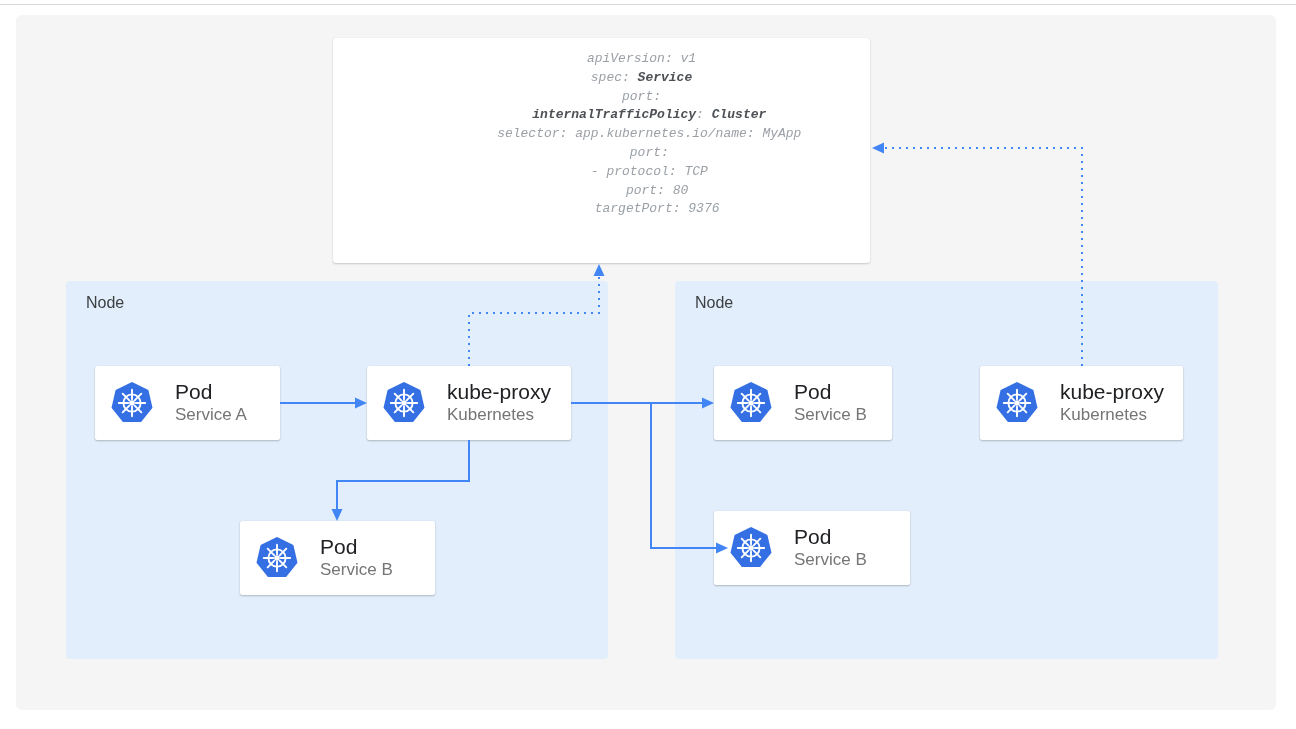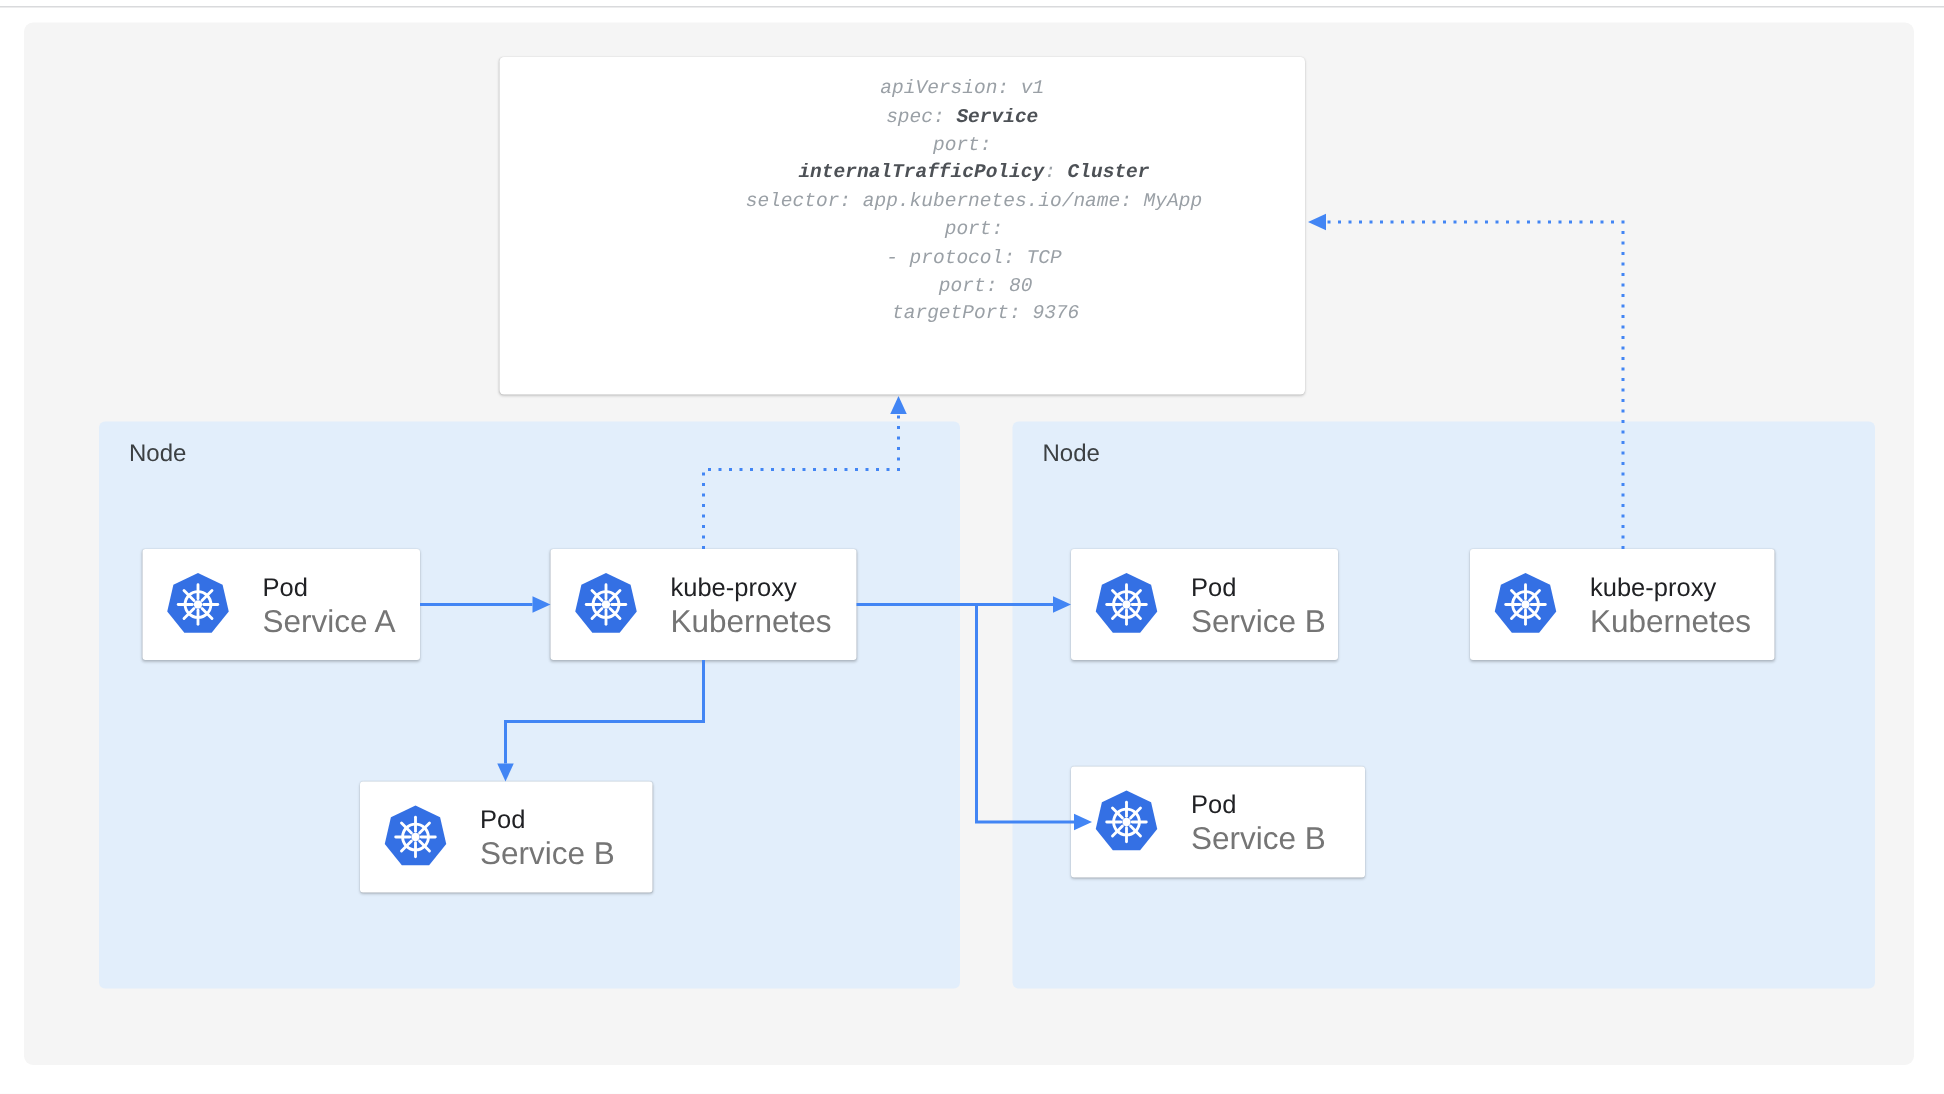--- a/index.html
+++ b/index.html
@@ -6,37 +6,37 @@
     --accent:#4285f4; --node-bg:#e2eefb; --logo-blue:#3470e4; --panel-bg:#f5f5f5;
     --card-title:#202124; --card-subtitle:#757575; --node-label:#3c4043;
     --code-regular:#9aa0a6; --code-bold:#4d5156;
   }
   html,body{margin:0;padding:0;background:#fff;}
   .page{position:relative;width:1296px;height:729px;background:#fff;overflow:hidden;
         font-family:"Liberation Sans",sans-serif;}
   .top-hairline{position:absolute;left:0;top:4px;width:1296px;height:1px;background:#d9dadc;}
   .panel{position:absolute;left:16px;top:15px;width:1260px;height:695px;background:var(--panel-bg);
          border-radius:6px;}
-  .node{position:absolute;background:var(--node-bg);border-radius:4px;z-index:1;padding-left:32px;}
+  .node{position:absolute;background:var(--node-bg);border-radius:4px;z-index:1;}
   .node-left{left:66px;top:281px;width:542px;height:378px;}
   .node-right{left:675px;top:281px;width:543px;height:378px;}
   .node-label{position:absolute;left:20px;top:13px;font-size:16px;color:var(--node-label);}
   .code-card{position:absolute;left:333px;top:38px;width:537px;height:225px;background:#fff;
              border-radius:3px;box-shadow:0 1px 2px rgba(0,0,0,.18),0 0 1px rgba(0,0,0,.1);
              padding:12px 0 0 80px;box-sizing:border-box;z-index:2;text-align:center;}
   .code-line{font-family:"Liberation Mono","DejaVu Sans Mono",monospace;font-style:italic;
              font-size:13px;line-height:18.8px;white-space:pre;color:var(--code-regular);}
   .code-line b{color:var(--code-bold);font-weight:bold;}
   .card{position:absolute;background:#fff;border-radius:2px;display:flex;align-items:center;
         padding-left:15px;gap:21px;box-sizing:border-box;z-index:2;
         box-shadow:0 1px 2px rgba(0,0,0,.22),0 0 1px rgba(0,0,0,.12);}
   .k8s-icon{width:44px;height:44px;flex:0 0 44px;}
   .k8s-hept{fill:var(--logo-blue);}
-  .card-title{font-size:17px;line-height:22px;color:var(--card-title);}
-  .card-subtitle{font-size:21px;line-height:20px;margin-top:2px;color:var(--card-subtitle);}
+  .card-title{font-size:21px;line-height:22px;color:var(--card-title);}
+  .card-subtitle{font-size:17px;line-height:20px;margin-top:2px;color:var(--card-subtitle);}
   #card-l-pod-a{left:95px;top:366px;width:185px;height:74px;}
   #card-l-kp{left:367px;top:366px;width:204px;height:74px;}
   #card-l-pod-b{left:240px;top:521px;width:195px;height:74px;}
   #card-r-pod-b1{left:714px;top:366px;width:178px;height:74px;}
   #card-r-kp{left:980px;top:366px;width:203px;height:74px;}
   #card-r-pod-b2{left:714px;top:511px;width:196px;height:74px;}
   .overlay{position:absolute;left:0;top:0;z-index:3;pointer-events:none;}
   .line{stroke:var(--accent);stroke-width:2;fill:none;}
   .dotted{stroke-dasharray:2 5;}
   .head{fill:var(--accent);stroke:none;}

